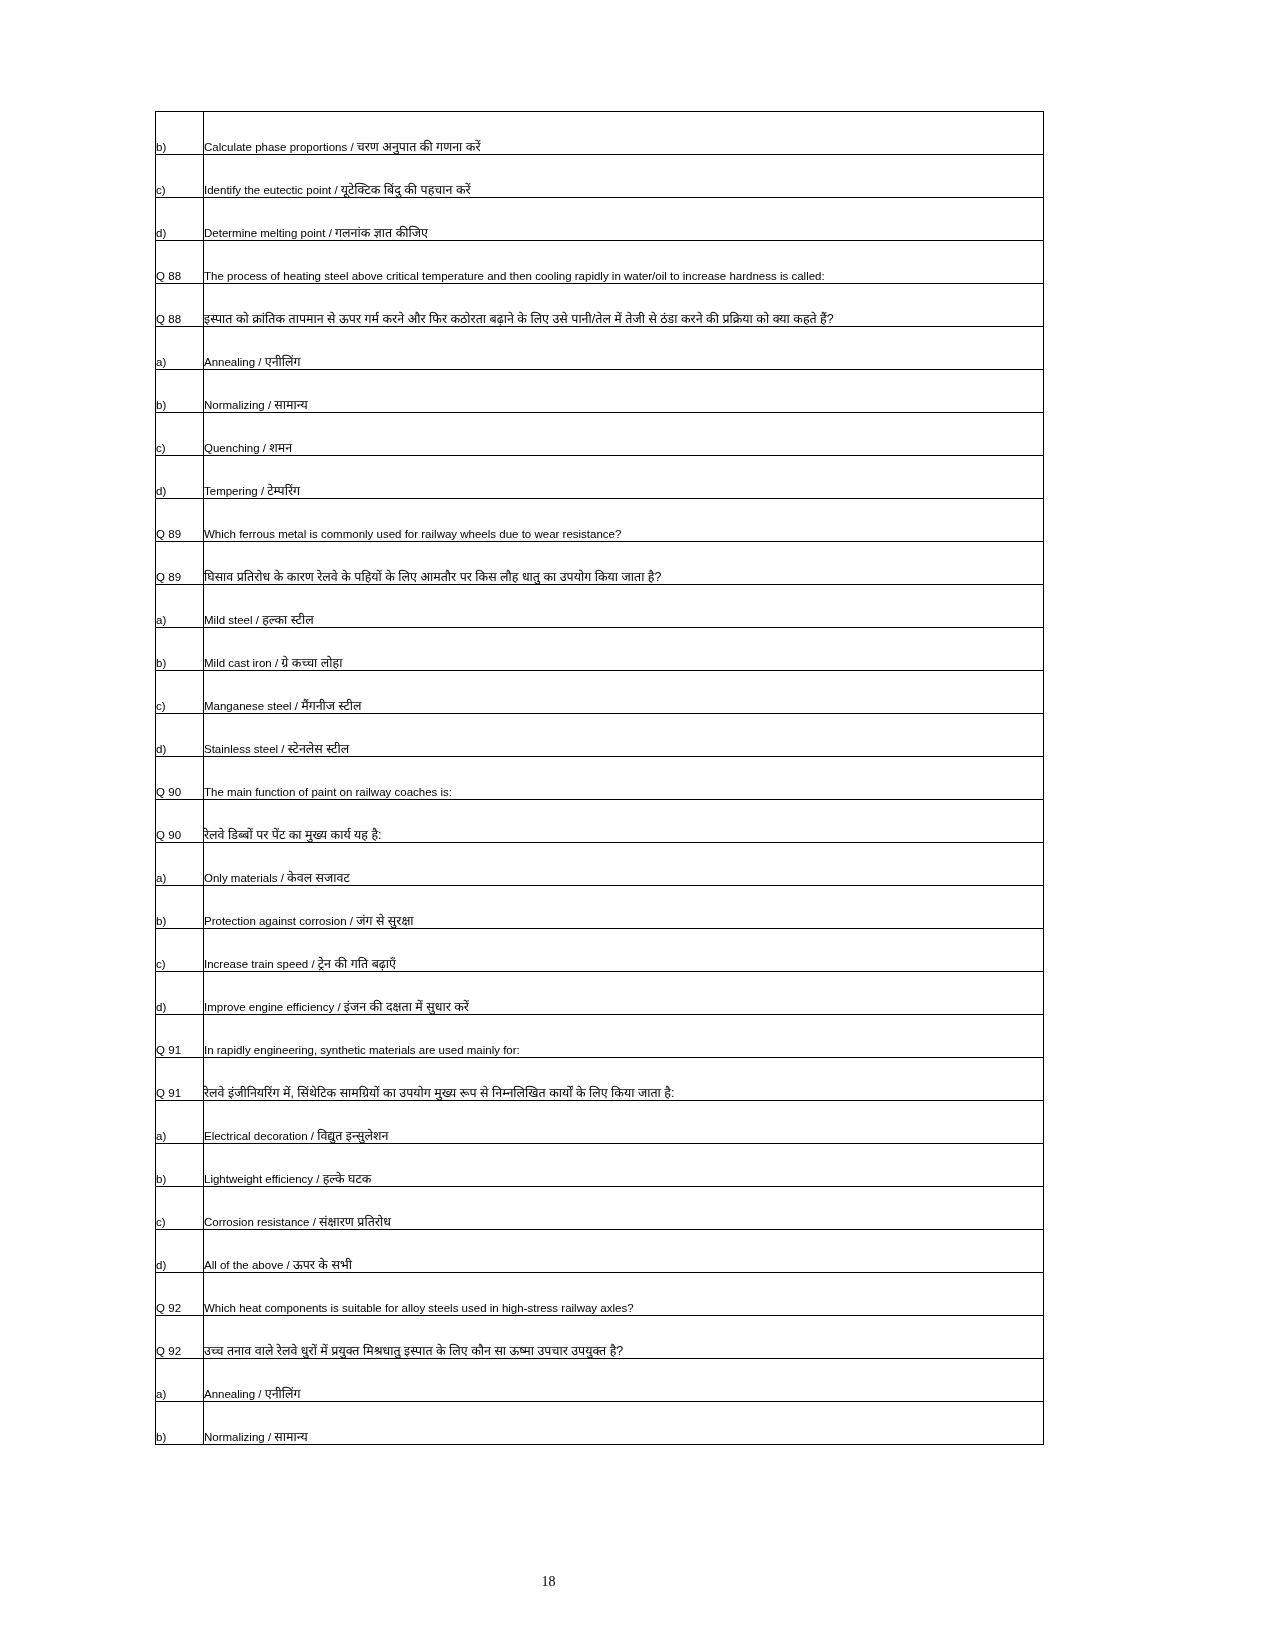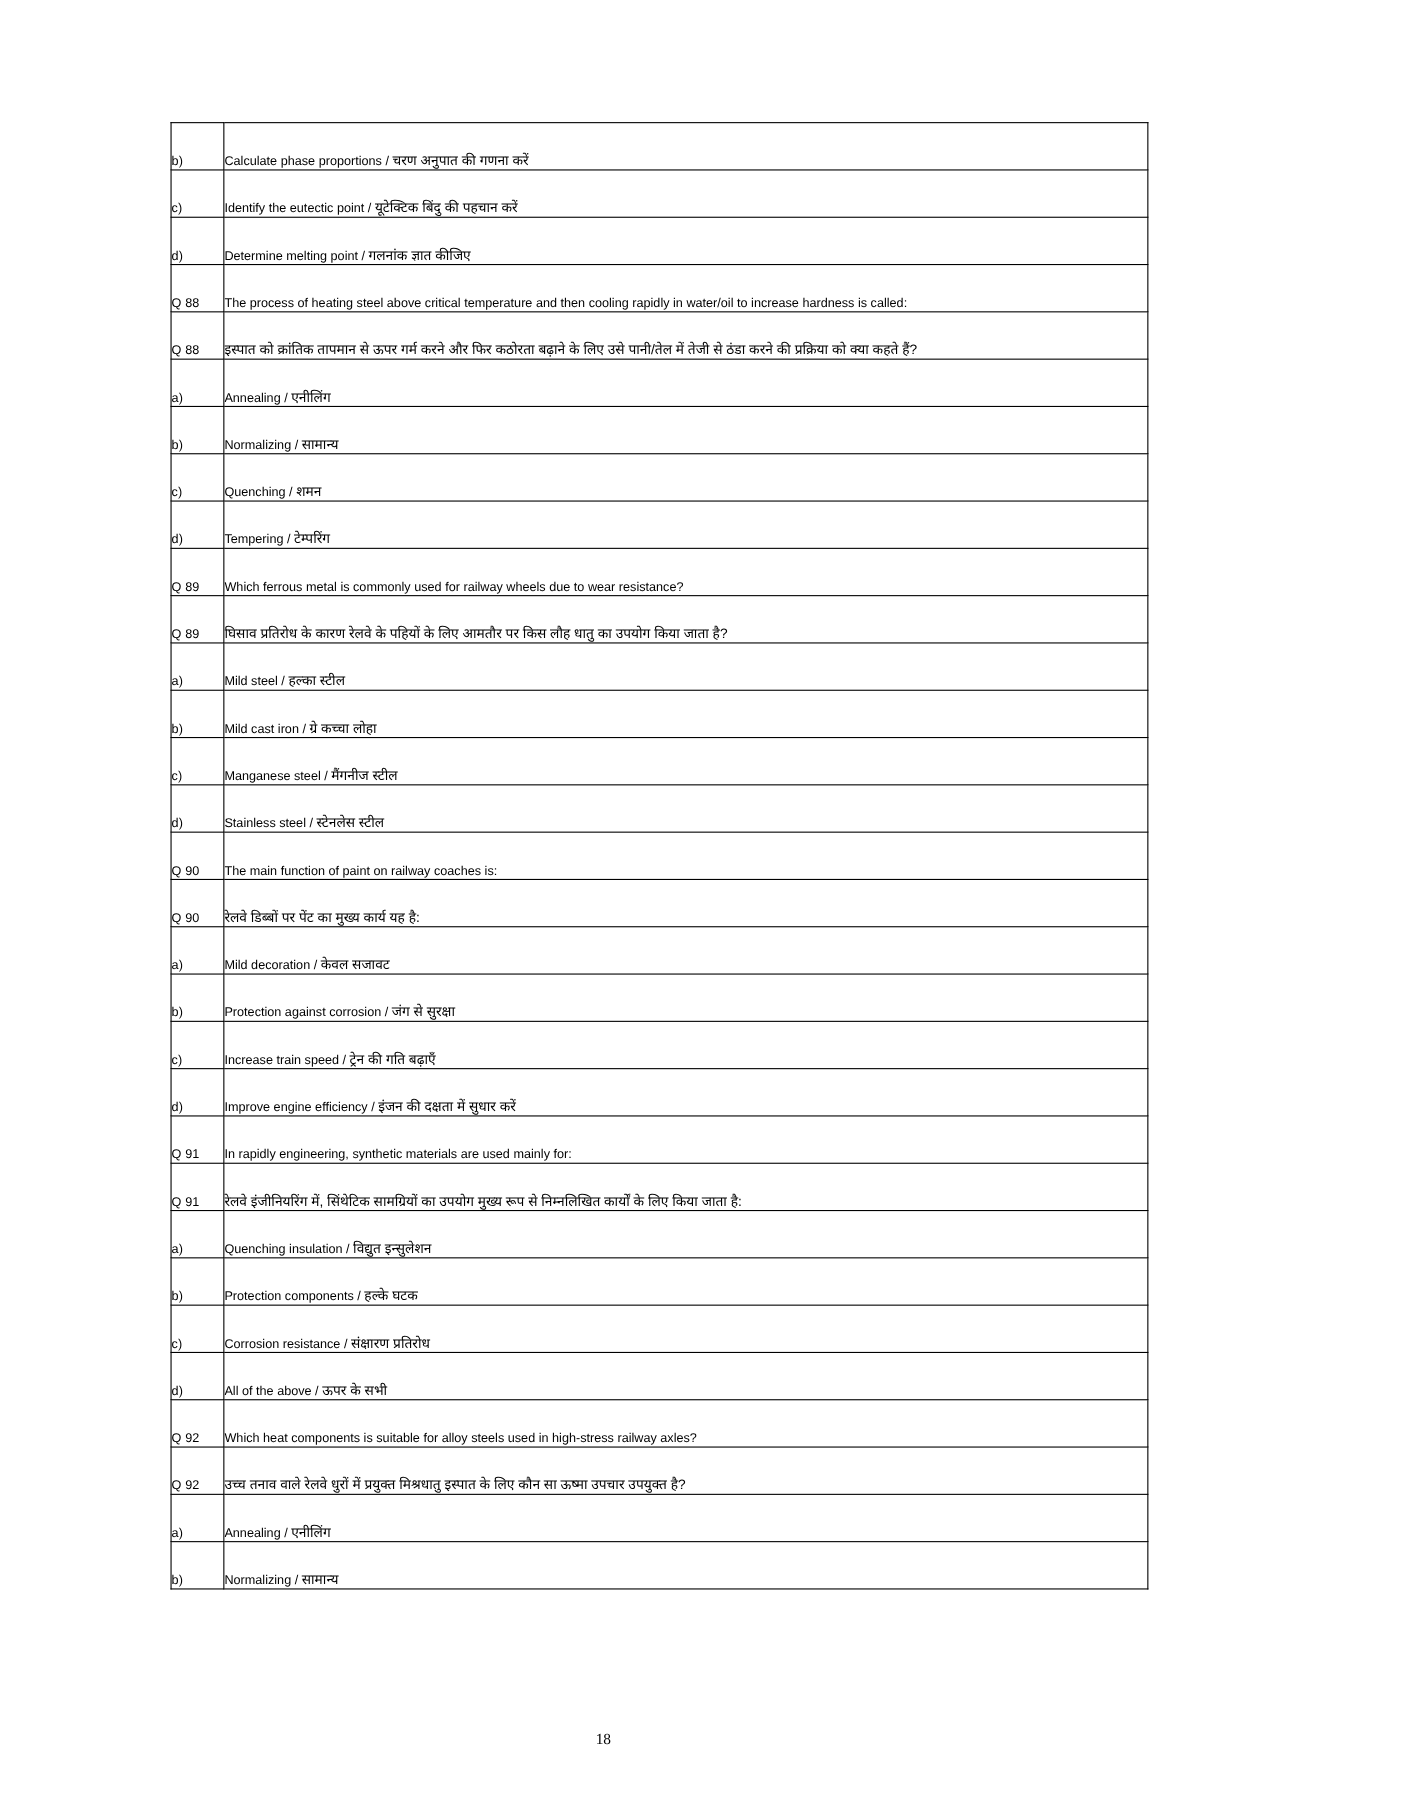--- a/index.html
+++ b/index.html
@@ -150,21 +150,21 @@
         <tr>
           <td class="label-cell">Q 90</td>
           <td class="text-cell"><span class="en">The main function of paint on railway coaches is:</span><span class="hi"></span></td>
         </tr>
         <tr>
           <td class="label-cell">Q 90</td>
           <td class="text-cell"><span class="en"></span><span class="hi">रेलवे डिब्बों पर पेंट का मुख्य कार्य यह है:</span></td>
         </tr>
         <tr>
           <td class="label-cell">a)</td>
-          <td class="text-cell"><span class="en">Mild decoration / </span><span class="hi">केवल सजावट</span></td>
+          <td class="text-cell"><span class="en">Only materials / </span><span class="hi">केवल सजावट</span></td>
         </tr>
         <tr>
           <td class="label-cell">b)</td>
           <td class="text-cell"><span class="en">Protection against corrosion / </span><span class="hi">जंग से सुरक्षा</span></td>
         </tr>
         <tr>
           <td class="label-cell">c)</td>
           <td class="text-cell"><span class="en">Increase train speed  / </span><span class="hi">ट्रेन की गति बढ़ाएँ</span></td>
         </tr>
         <tr>
@@ -174,25 +174,25 @@
         <tr>
           <td class="label-cell">Q 91</td>
           <td class="text-cell"><span class="en">In rapidly engineering, synthetic materials are used mainly for:</span><span class="hi"></span></td>
         </tr>
         <tr>
           <td class="label-cell">Q 91</td>
           <td class="text-cell"><span class="en"></span><span class="hi">रेलवे इंजीनियरिंग में, सिंथेटिक सामग्रियों का उपयोग मुख्य रूप से निम्नलिखित कार्यों के लिए किया जाता है:</span></td>
         </tr>
         <tr>
           <td class="label-cell">a)</td>
-          <td class="text-cell"><span class="en">Quenching insulation  / </span><span class="hi">विद्युत इन्सुलेशन</span></td>
-        </tr>
-        <tr>
-          <td class="label-cell">b)</td>
-          <td class="text-cell"><span class="en">Protection components / </span><span class="hi">हल्के घटक</span></td>
+          <td class="text-cell"><span class="en">Electrical decoration  / </span><span class="hi">विद्युत इन्सुलेशन</span></td>
+        </tr>
+        <tr>
+          <td class="label-cell">b)</td>
+          <td class="text-cell"><span class="en">Lightweight efficiency / </span><span class="hi">हल्के घटक</span></td>
         </tr>
         <tr>
           <td class="label-cell">c)</td>
           <td class="text-cell"><span class="en">Corrosion resistance / </span><span class="hi">संक्षारण प्रतिरोध</span></td>
         </tr>
         <tr>
           <td class="label-cell">d)</td>
           <td class="text-cell"><span class="en">All of the above / </span><span class="hi">ऊपर के सभी</span></td>
         </tr>
         <tr>

